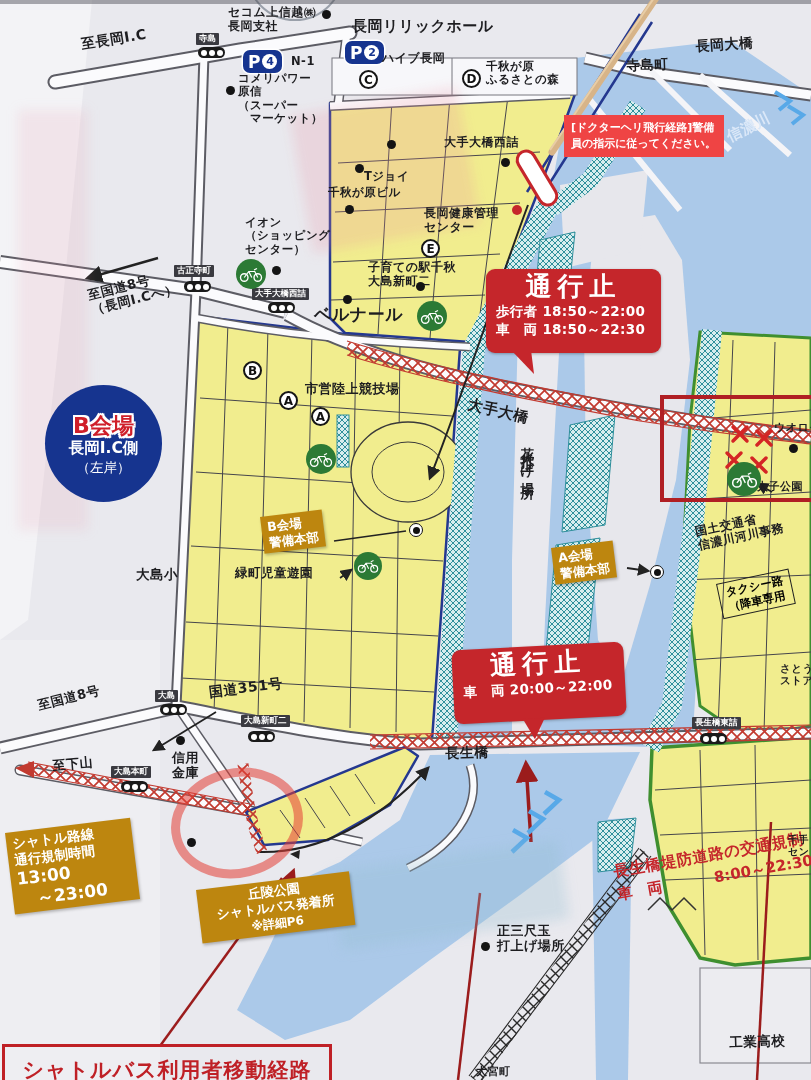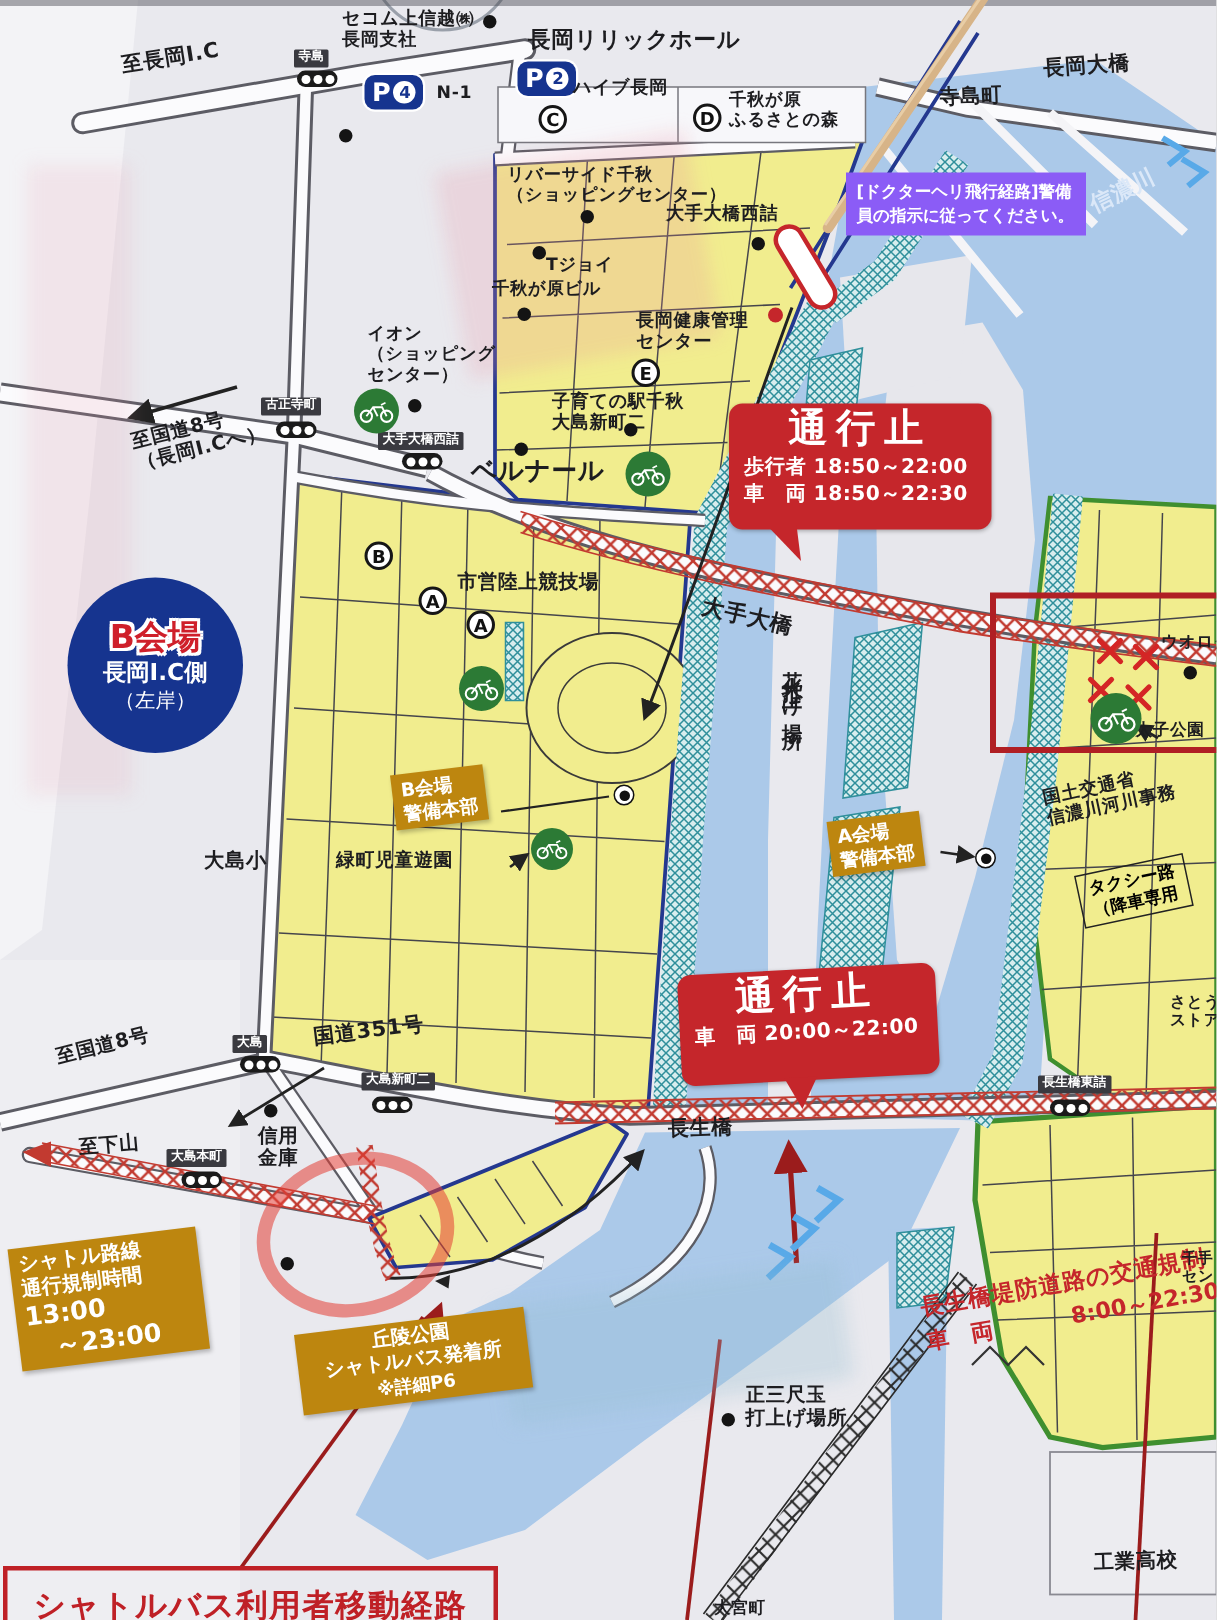--- a/index.html
+++ b/index.html
@@ -16,21 +16,21 @@
 .sig i{width:6px;height:6px;background:#fff;border-radius:50%}
 .sigtag{position:absolute;background:#3a3a40;color:#fff;font-size:8.5px;font-weight:700;padding:0 3px;white-space:nowrap;border-radius:1px;line-height:1.4}
 .pbadge{position:absolute;background:#16348f;border-radius:7px;height:23px;padding:0 5px;display:flex;align-items:center;gap:2px;box-shadow:0 0 0 1.5px #fff}
 .pbadge .p{color:#fff;font-weight:800;font-size:17px}
 .pbadge .pnum{background:#fff;color:#16348f;border-radius:50%;width:15px;height:15px;font-size:11px;font-weight:800;display:flex;align-items:center;justify-content:center}
 .bike{position:absolute;border-radius:50%;background:#2c7a35;display:flex;align-items:center;justify-content:center}
 .redbox{position:absolute;background:#c5262b;color:#fff;border-radius:9px;text-align:center;box-shadow:0 1px 3px rgba(0,0,0,.3)}
 .redbox .t{font-size:26px;font-weight:800;letter-spacing:6px;line-height:1.2;margin-top:2px}
 .redbox .r{font-size:13.5px;font-weight:700;text-align:left;padding-left:10px;letter-spacing:.3px;line-height:1.35}
 .tail{position:absolute;width:0;height:0;border-style:solid;border-color:#c5262b transparent transparent transparent}
-.helibox{position:absolute;background:#8b5cf6;color:#fff;font-size:11px;font-weight:700;padding:5px 7px;line-height:1.45;text-align:left}
+.helibox{position:absolute;background:#ef4444;color:#fff;font-size:11px;font-weight:700;padding:5px 7px;line-height:1.45;text-align:left}
 .obox{position:absolute;background:#bd860f;color:#fff;font-weight:800;text-align:center;box-shadow:1px 2px 3px rgba(0,0,0,.25);padding:3px 6px;line-height:1.25;transform-origin:left top}
 .obox span{display:block}
 .bbadge{position:absolute;left:45px;top:385px;width:117px;height:117px;border-radius:50%;background:#16348f;display:flex;flex-direction:column;align-items:center;justify-content:center;color:#fff;text-align:center;line-height:1.25}
 .bbadge .bt{color:#cf1f2a;font-weight:900;font-size:22px;text-shadow:-2px -2px 0 #fff,2px -2px 0 #fff,-2px 2px 0 #fff,2px 2px 0 #fff,0 -2px 0 #fff,0 2px 0 #fff,-2px 0 0 #fff,2px 0 0 #fff}
 .bbadge .b2{font-weight:800;font-size:15.5px}
 .bbadge .b3{font-weight:400;font-size:13.5px}
 .vert{writing-mode:vertical-rl;letter-spacing:4px}
 .embank{position:absolute;left:612px;top:862px;color:#c5262b;font-weight:800;transform:rotate(-10deg);transform-origin:left top}
 .embank .e1{font-size:15.5px;letter-spacing:.5px}
 .embank .e2{display:flex;width:198px;justify-content:space-between;font-size:15px;margin-top:3px}
@@ -266,31 +266,33 @@
     </div>
 
 <div class="lcirc" style="left:359px;top:70px">C</div>
 <div class="lbl" style="left:382px;top:52px;font-size:12px">ハイブ長岡</div>
 <div class="lcirc" style="left:462px;top:69px">D</div>
 <div class="lbl" style="left:486px;top:60px;font-size:11.5px">
       <span>千秋が原</span>
       <span>ふるさとの森</span>
     </div>
 
+<div class="lbl" style="left:238px;top:72px;font-size:11.5px">
+      <span>コメリパワー</span>
+      <span>原信</span>
+      <span>（スーパー</span>
+      <span>　マーケット）</span>
+    </div>
 <div class="dot" style="left:226px;top:86px"></div>
 <div class="lbl" style="left:626px;top:58px;font-size:13.5px;transform:rotate(-2deg)">寺島町</div>
 <div class="lbl" style="left:695px;top:38px;font-size:14px;transform:rotate(-4deg)">長岡大橋</div>
 <div class="lbl" style="left:724px;top:130px;font-size:15px;transform:rotate(-26deg);color:#dbe8f8;font-weight:800">信濃川</div>
 
 <div class="helibox" style="left:564px;top:115px;width:160px"><span>[ドクターヘリ飛行経路]</span><span>警備員の指示に従ってく</span><span>ださい。</span></div>
 
-<div class="lbl" style="left:338px;top:110px;font-size:11.5px">
-      <span>リバーサイド千秋</span>
-      <span>（ショッピングセンター）</span>
-    </div>
 <div class="dot" style="left:387px;top:140px"></div>
 <div class="lbl" style="left:444px;top:136px;font-size:12px">大手大橋西詰</div>
 <div class="dot" style="left:501px;top:158px"></div>
 <div class="lbl" style="left:364px;top:170px;font-size:11.5px">Tジョイ</div>
 <div class="dot" style="left:355px;top:164px"></div>
 <div class="lbl" style="left:328px;top:186px;font-size:11.5px">千秋が原ビル</div>
 <div class="dot" style="left:345px;top:205px"></div>
 
 <div class="lbl" style="left:424px;top:207px;font-size:12px">
       <span>長岡健康管理</span>
@@ -357,21 +359,21 @@
       <i></i>
     </div>
 <div class="obox" style="left:551px;top:548px;font-size:12.5px;text-align:left;transform:rotate(-7deg)">
       <span>A会場</span>
       <span>警備本部</span>
     </div>
 <div class="ringdot" style="left:650px;top:565px">
       <i></i>
     </div>
 
-<div class="lbl" style="left:224px;top:566px;font-size:12.5px">緑町児童遊園</div>
+<div class="lbl" style="left:235px;top:566px;font-size:12.5px">緑町児童遊園</div>
 <div class="lbl" style="left:136px;top:567px;font-size:13.5px">大島小</div>
 <div class="lbl vert" style="left:519px;top:436px;font-size:13.5px;height:195px">花火打上げ場所</div>
 
 <div class="lbl" style="left:694px;top:526px;font-size:12px;transform:rotate(-12deg)">
       <span>国土交通省</span>
       <span>信濃川河川事務</span>
     </div>
 <div class="taxibox">
       <span>タクシー路</span>
       <span>（降車専用</span>

